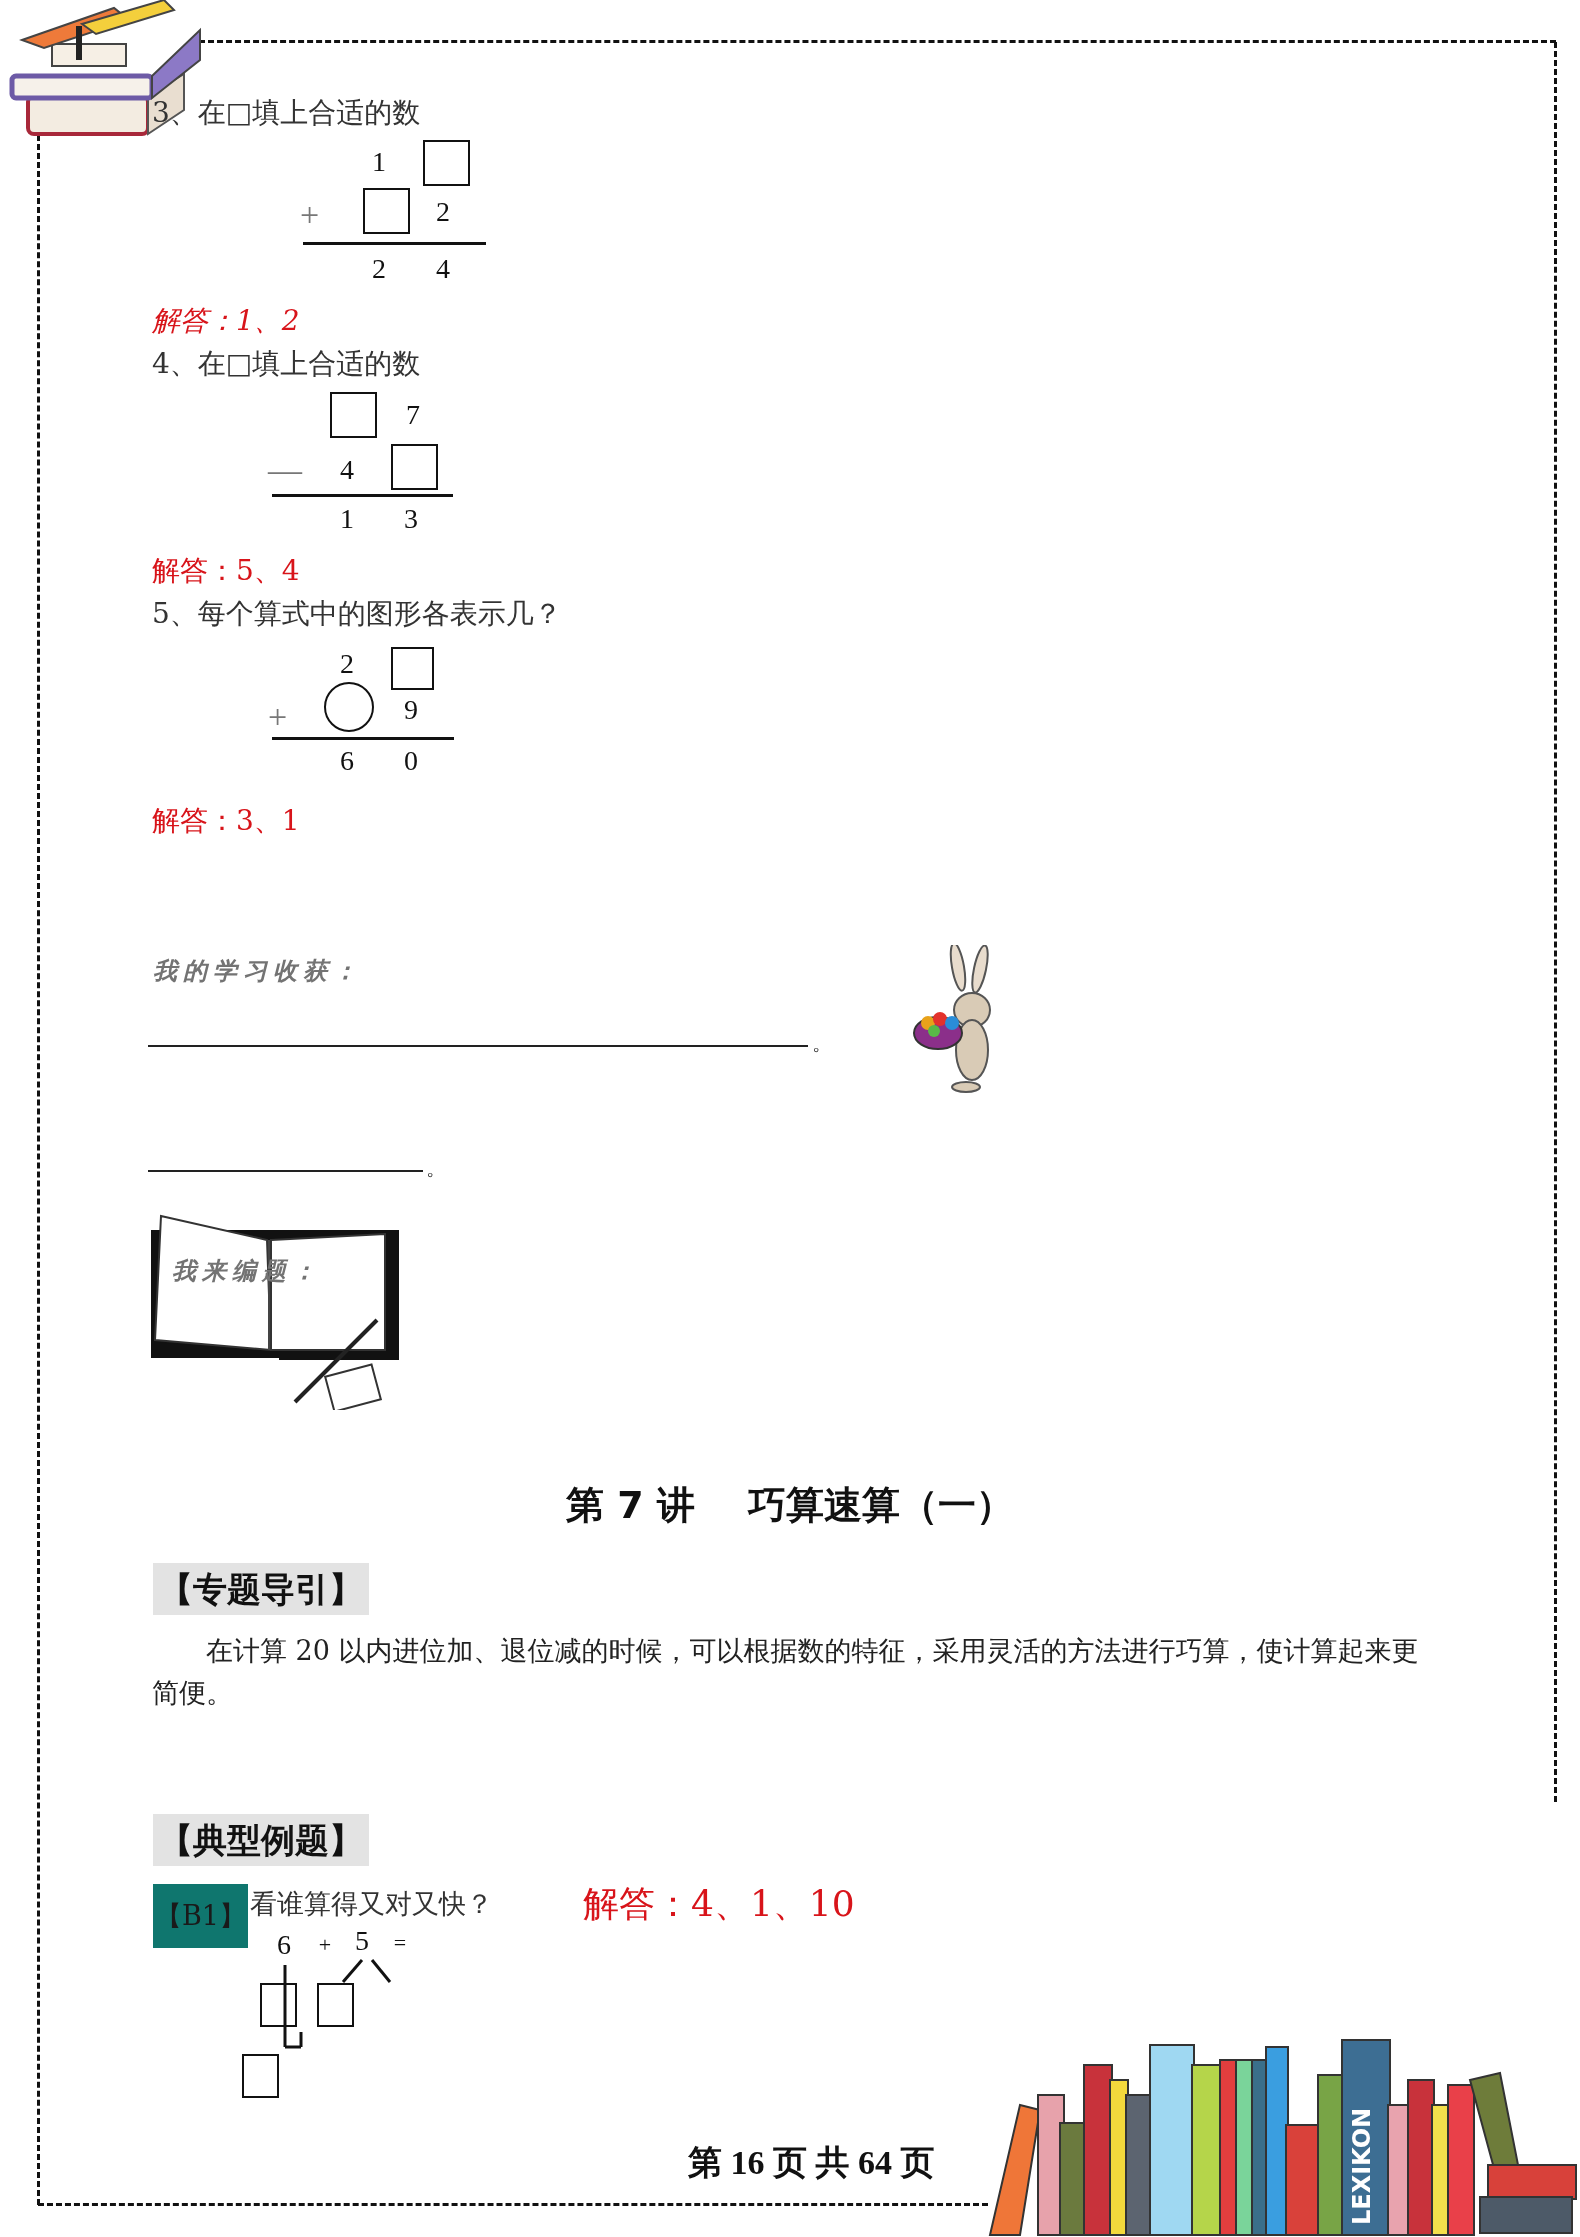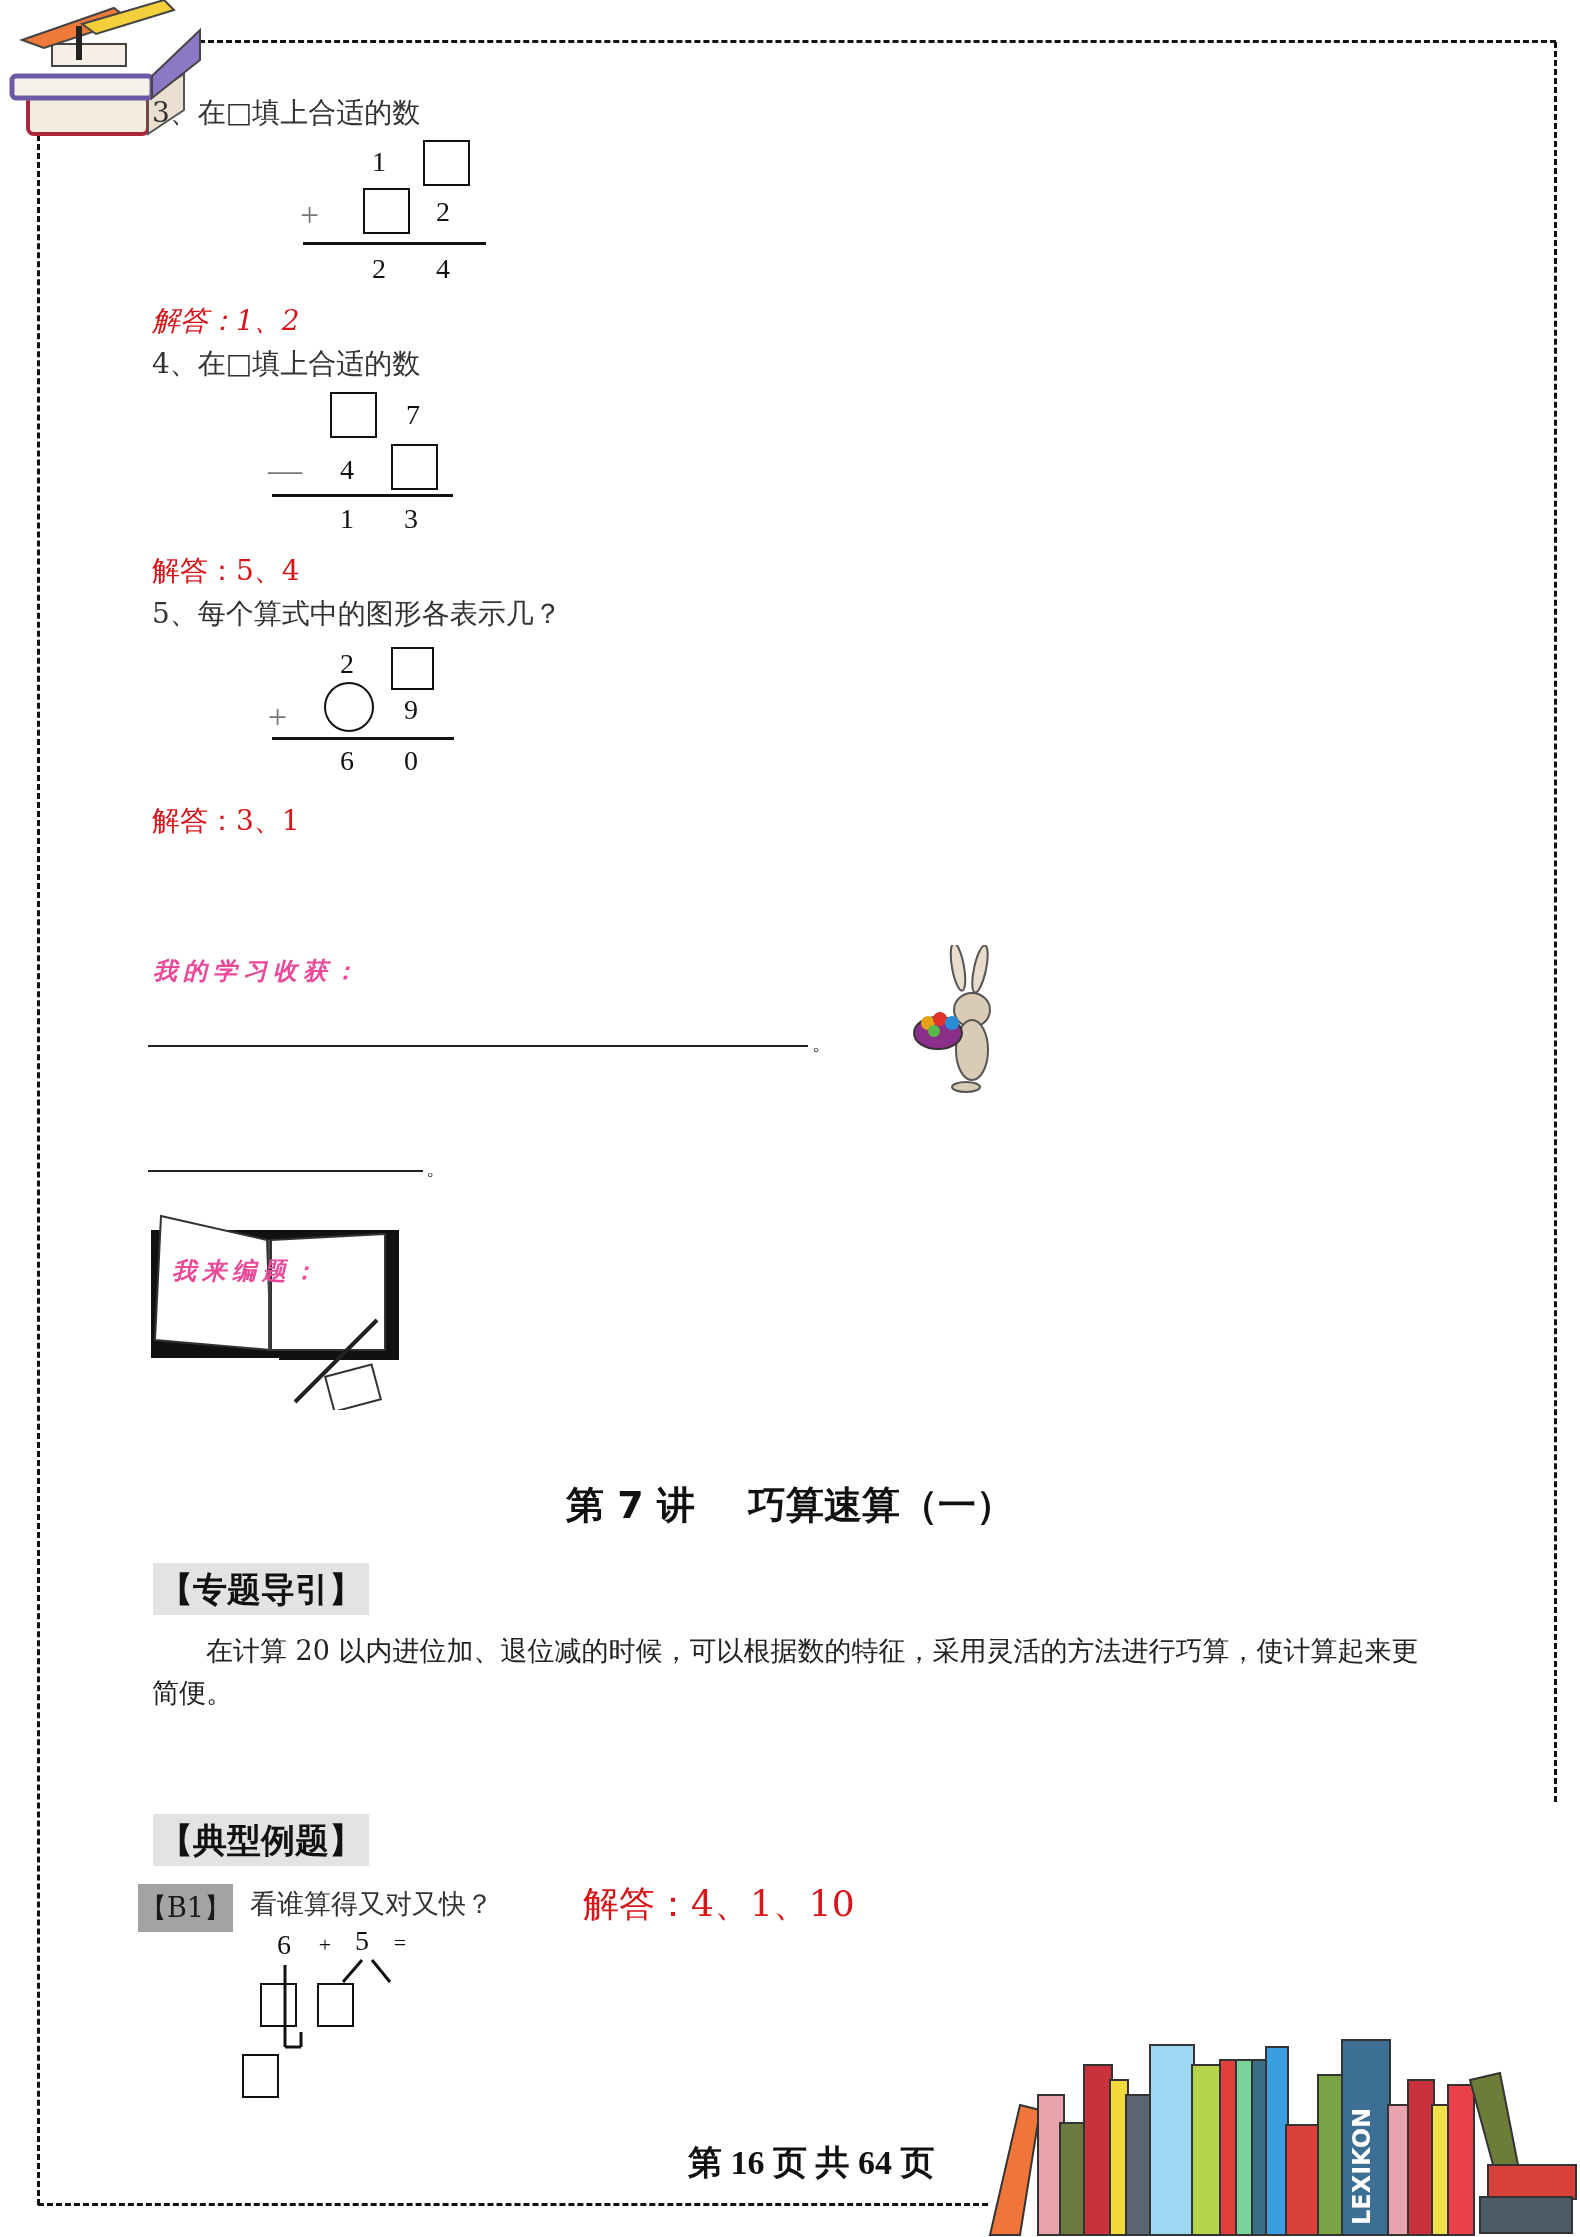--- a/index.html
+++ b/index.html
@@ -10,21 +10,21 @@
   .frame-left { position:absolute; left:37px; top:135px; height:2070px; border-left:3px dashed #111; }
   .frame-right { position:absolute; left:1554px; top:42px; height:1760px; border-left:3px dashed #111; }
   .frame-bottom { position:absolute; left:38px; top:2203px; width:950px; border-top:3px dashed #111; }
   .q-title { position:absolute; left:152px; font-size:28px; line-height:32px; color:#333; white-space:nowrap; }
   .ans { position:absolute; left:152px; font-size:28px; line-height:32px; color:#d8141a; white-space:nowrap; }
   .digit { position:absolute; font-family:"Liberation Serif",serif; font-size:28px; line-height:30px; color:#111; text-align:center; width:24px; }
   .box { position:absolute; border:2.5px solid #111; box-sizing:border-box; }
   .hline { position:absolute; height:0; border-top:3px solid #111; }
   .op { position:absolute; font-family:"Liberation Serif",serif; font-size:34px; line-height:34px; color:#777; }
   .circle { position:absolute; border:2.5px solid #111; border-radius:50%; box-sizing:border-box; }
-  .hand { font-family:"DejaVu Sans",sans-serif; font-weight:bold; font-style:italic; font-size:24px; color:#ec4899; letter-spacing:6px; }
+  .hand { font-family:"DejaVu Sans",sans-serif; font-weight:bold; font-style:italic; font-size:24px; color:#737373; letter-spacing:6px; }
   .blank-line { position:absolute; border-top:2px solid #222; }
   .period { position:absolute; font-size:20px; color:#111; }
   .lecture-title { position:absolute; left:0; width:1580px; top:1480px; text-align:center;
                    font-family:"DejaVu Sans",sans-serif; font-size:38px; font-weight:bold; color:#111; white-space:pre; }
   .section-tag { position:absolute; background:#e3e3e3; font-family:"DejaVu Sans",sans-serif; font-size:34px; font-weight:bold;
                  color:#111; padding:2px 6px; line-height:48px; white-space:nowrap; }
   .para { position:absolute; left:152px; width:1290px; font-size:27px; line-height:42px; color:#222; }
   .para p { margin:0; text-indent:2em; }
   .page-num { position:absolute; left:688px; top:2140px; font-family:"Liberation Serif",serif; font-size:34px; font-weight:bold; color:#111; white-space:pre; }
 </style>
@@ -111,21 +111,21 @@
 <div class="abs hand" style="left:172px;top:1255px;">我来编题：</div>
 
 <div class="lecture-title">第 7 讲    巧算速算（一）</div>
 
 <div class="section-tag" style="left:153px;top:1563px;">【专题导引】</div>
 <div class="para" style="top:1630px;">
   <p>在计算 20 以内进位加、退位减的时候，可以根据数的特征，采用灵活的方法进行巧算，使计算起来更简便。</p>
 </div>
 
 <div class="section-tag" style="left:153px;top:1814px;">【典型例题】</div>
-<div class="abs" style="left:138px;top:1884px;background:#a3a3a3;font-size:27px;line-height:40px;padding:4px 2px;">【B1】</div>
+<div class="abs" style="left:153px;top:1884px;background:#0f766e;font-size:27px;line-height:40px;padding:12px 2px;">【B1】</div>
 <div class="abs" style="left:250px;top:1884px;font-size:27px;line-height:40px;color:#333;">看谁算得又对又快？</div>
 <div class="abs" style="left:583px;top:1884px;font-size:36px;line-height:40px;color:#d8141a;">解答：4、1、10</div>
 
 <div class="digit" style="left:272px;top:1930px;">6</div>
 <div class="digit" style="left:313px;top:1930px;font-size:22px;">+</div>
 <div class="digit" style="left:350px;top:1926px;">5</div>
 <div class="digit" style="left:388px;top:1928px;font-size:22px;">=</div>
 <svg class="abs" style="left:240px;top:1955px;" width="200" height="170" viewBox="0 0 200 170">
   <line x1="45" y1="10" x2="45" y2="92" stroke="#111" stroke-width="3"></line>
   <line x1="45" y1="92" x2="61" y2="92" stroke="#111" stroke-width="3"></line>

